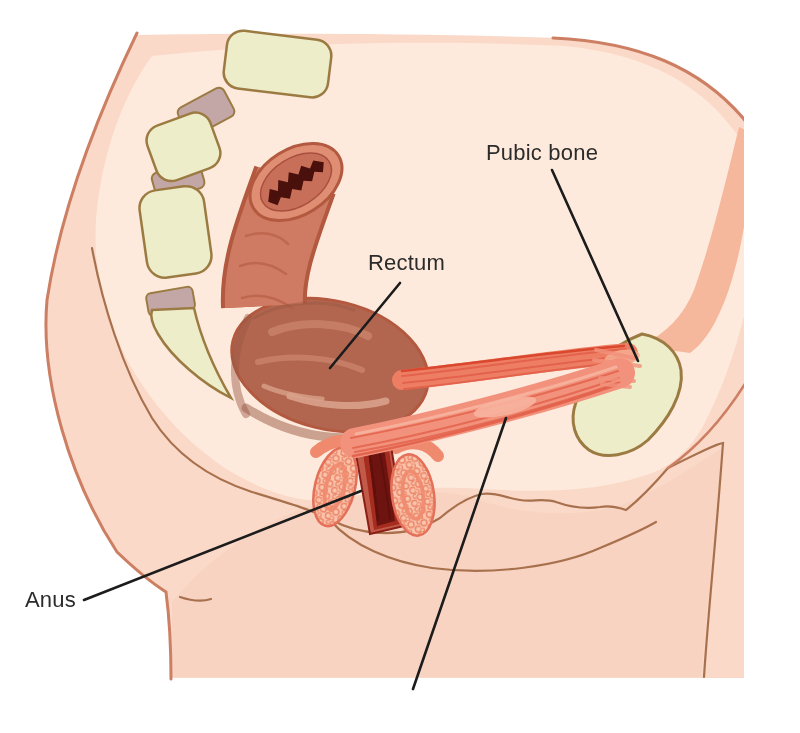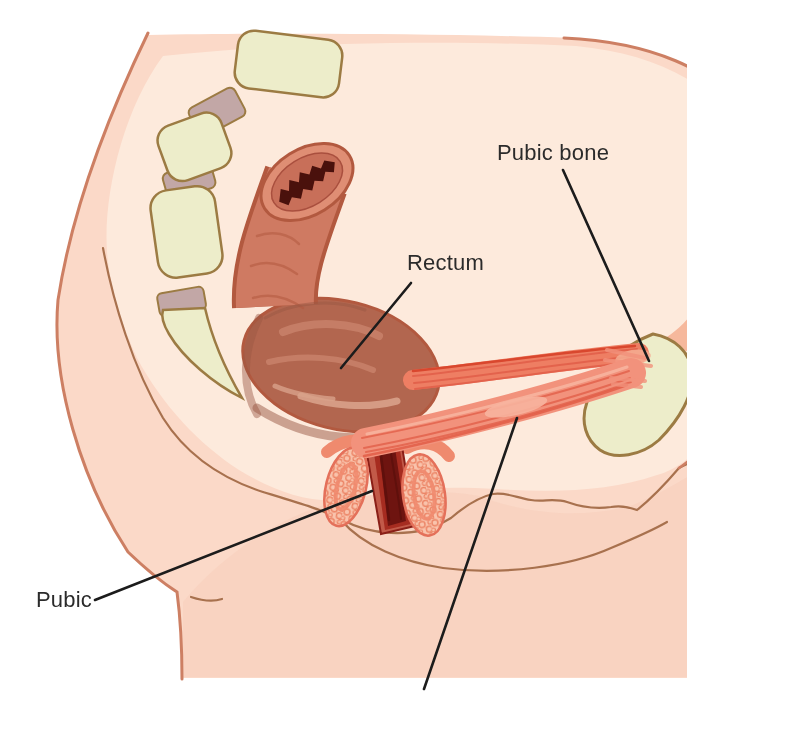--- a/index.html
+++ b/index.html
@@ -1,22 +1,21 @@
 <!DOCTYPE html>
 <html style="--background: #ffffff; --skin: #fbd9c8; --skin_light: #fdeadc; --skin_shade: #f8cdb9; --skin_outline: #cd7f63; --contour: #a8714e; --bone_fill: #ededca; --bone_outline: #9c7b43; --disc_fill: #c2a7a6; --colon_fill: #cf7a62; --colon_outline: #b2593f; --colon_rim: #df8e74; --colon_inner: #c86f59; --colon_inner_stroke: #a94f3e; --rectum_fill: #b2664f; --rectum_highlight: #c8816a; --rectum_highlight2: #d8a189; --rectum_shadow: #9a5743; --lumen: #4a110c; --muscle: #f2927c; --muscle_mid: #ee7e63; --muscle_dark: #e2604a; --muscle_deep: #d9472e; --muscle_light: #f7b49e; --muscle_tip: #f4ad92; --band_abdomen: #f6b89c; --canal_edge: #c25a49; --canal_fill: #a62c20; --canal_dark: #6e1410; --canal_stroke: #8a1f17; --canal_ridge: #5f100c; --sphincter_fill: #f9c3ac; --sphincter_stroke: #e4705a; --pebble: #ec8465; --crescent: #ef8a6e; --label_text: #2b2b2b; --leader_line: #1c1c1c;"><head>
 <meta charset="utf-8">
 <style>
   html,body{margin:0;padding:0;background:#fff;}
   #canvas{
     position:relative;
-    width:676px;height:733px;
+    width:744px;height:733px;
     background:var(--background,#ffffff);
     font-family:"Liberation Sans",sans-serif;
     overflow:hidden;
-    margin-left:11px;
   }
   #art{position:absolute;left:0;top:0;}
   .label{
     position:absolute;
     font-size:22px;
     font-weight:500;
     line-height:1.1;
     color:var(--label_text,#2b2b2b);
     white-space:nowrap;
     letter-spacing:0.2px;
@@ -170,15 +169,15 @@
 
     <g style="stroke:var(--leader_line,#1c1c1c);stroke-width:2.6;stroke-linecap:round">
       <line x1="552" y1="170" x2="638" y2="361"></line>
       <line x1="400" y1="283" x2="330" y2="368"></line>
       <line x1="84" y1="600" x2="361" y2="491"></line>
       <line x1="413" y1="689" x2="506" y2="418"></line>
     </g>
   </svg>
 
   <div class="label" style="left:486px;top:141px">Pubic bone</div>
-  <div class="label" style="left:396px;top:251px">Rectum</div>
-  <div class="label" style="left:25px;top:588px">Pubic</div>
+  <div class="label" style="left:368px;top:251px">Rectum</div>
+  <div class="label" style="left:25px;top:588px">Anus</div>
 </div>
 
 </body></html>

